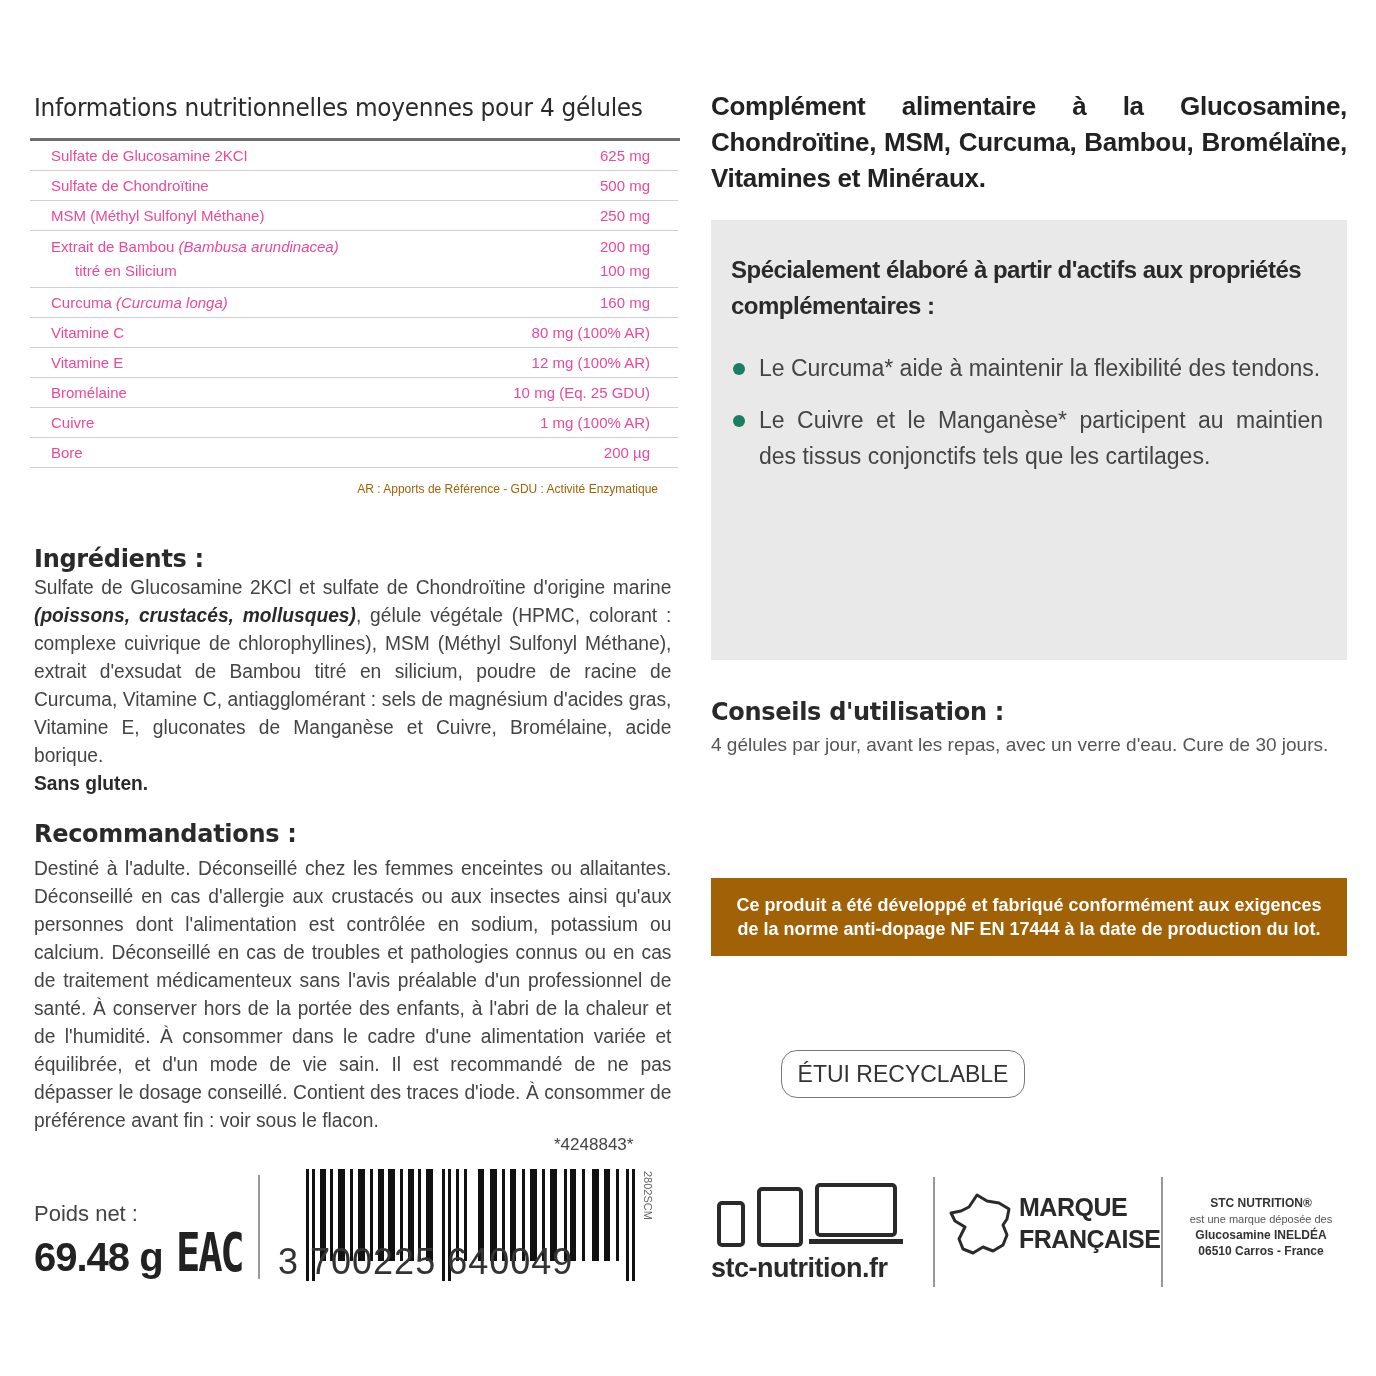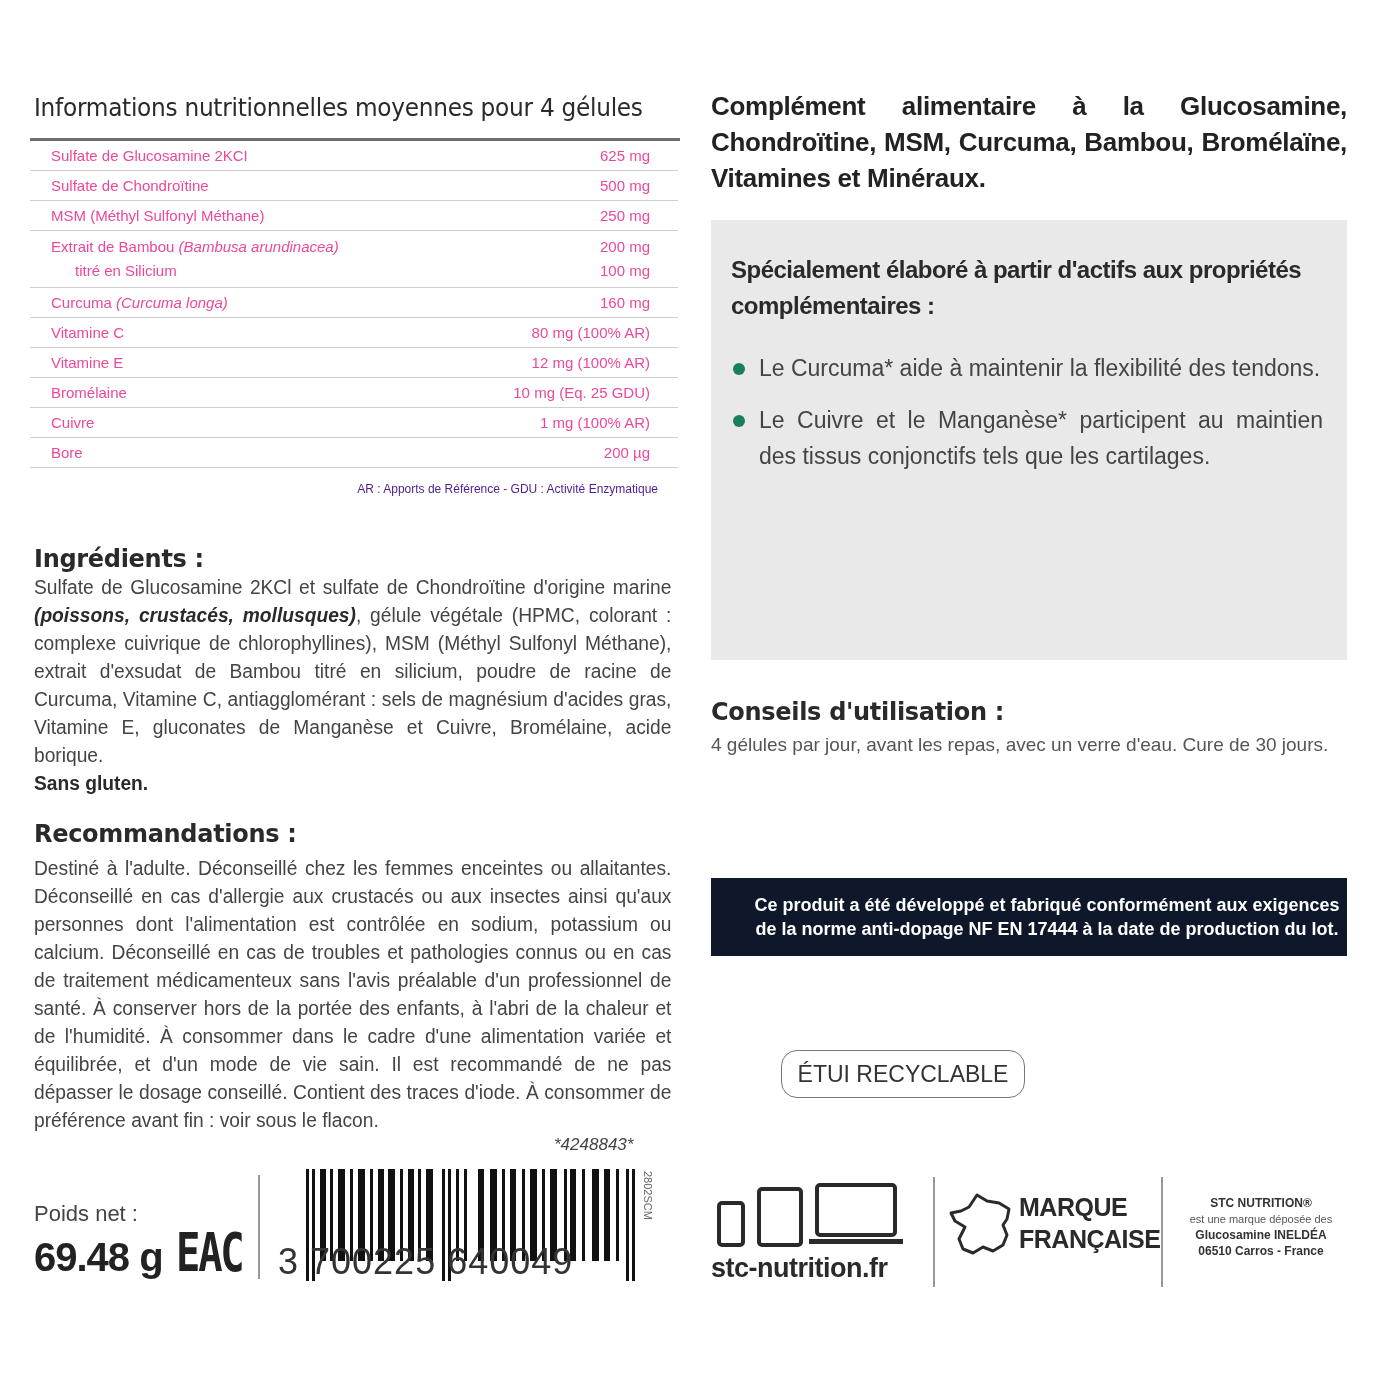--- a/index.html
+++ b/index.html
@@ -9,34 +9,34 @@
 
     .nutri-title { font-size: 25px; color: #2a2a2a; margin: 0 0 0 4px; height: 40px; line-height: 40px; letter-spacing: -0.3px; font-family: "DejaVu Sans", sans-serif; font-weight: 500; transform: scaleX(0.93); transform-origin: left; white-space: nowrap; }
     .nutri-rule { height: 3px; background: #6e6e6e; margin-top: 10px; }
     .nutri-table { width: 648px; border-collapse: collapse; font-size: 15px; color: #ec4899; }
     .nutri-table td { border-bottom: 1.5px solid #cfcfcf; padding: 0; height: 29px; vertical-align: middle; }
     .nutri-table td.name { padding-left: 21px; }
     .nutri-table td.val { text-align: right; padding-right: 28px; white-space: nowrap; }
     .nutri-table .sub { display: block; padding-left: 24px; }
     .nutri-table .two { height: 56px; line-height: 24px; }
     .nutri-table i { font-style: italic; }
-    .footnote { text-align: right; font-size: 12px; color: #4c1d95; margin-top: 14px; padding-right: 22px; }
+    .footnote { text-align: right; font-size: 12px; color: #a16207; margin-top: 14px; padding-right: 22px; }
 
     .sec-title { font-size: 24px; color: #2a2a2a; font-family: "DejaVu Sans", sans-serif; margin: 0; letter-spacing: -0.3px; }
     .para { font-size: 20px; line-height: 28px; color: #444; text-align: justify; margin: 0; font-family: "Liberation Sans", sans-serif; transform: scaleX(0.96); transform-origin: left; width: 664px; }
     .para b { color: #2a2a2a; }
     .ingredients { position: absolute; left: 34px; top: 545px; width: 640px; }
     .recos { position: absolute; left: 34px; top: 820px; width: 640px; }
 
     .bottom-left { position: absolute; left: 34px; top: 1135px; width: 650px; height: 160px; }
     .net-label { position: absolute; left: 0; top: 66px; font-size: 22px; color: #444; }
     .net-value { position: absolute; left: 0; top: 100px; font-size: 40px; font-weight: bold; color: #222; letter-spacing: -1px; }
     .eac { position: absolute; left: 142px; top: 86px; font-size: 54px; font-weight: bold; color: #222; letter-spacing: -3px; transform: scaleX(0.75); transform-origin: left; font-family: "DejaVu Sans Mono", monospace; }
     .vsep { position: absolute; width: 2px; background: #999; }
-    .barcode-code { position: absolute; left: 520px; top: 0; font-size: 17px; color: #444; font-style: italic; }
+    .barcode-code { position: absolute; left: 520px; top: 0; font-size: 17px; color: #444; }
     .barcode { position: absolute; left: 268px; top: 34px; width: 340px; height: 112px; }
     .barcode-digits { position: absolute; left: 244px; top: 106px; font-size: 36px; color: #333; letter-spacing: 1px; }
     .vert-code { position: absolute; left: 620px; top: 36px; font-size: 11px; color: #666; transform: rotate(90deg); transform-origin: left top; white-space: nowrap; }
 
     .headline { font-size: 26px; font-weight: bold; line-height: 36px; color: #222; text-align: justify; margin: 0; font-family: "Liberation Sans", sans-serif; letter-spacing: -0.3px; }
     .grey-box { position: absolute; left: 0; top: 132px; width: 636px; height: 440px; background: #e9e9ea; }
     .grey-box h3 { margin: 32px 24px 0 20px; font-size: 24px; line-height: 36px; color: #2a2a2a; font-family: "Liberation Sans", sans-serif; letter-spacing: -0.5px; }
     .bullets { list-style: none; padding: 0; margin: 26px 24px 0 20px; }
     .bullets li { position: relative; padding-left: 28px; font-size: 23px; line-height: 36px; color: #444; margin-bottom: 16px; text-align: justify; }
     .bullets .dot { position: absolute; left: 2px; top: 13px; width: 12px; height: 12px; border-radius: 50%; }
@@ -174,21 +174,21 @@
       <li><span class="dot" style="background: rgb(26, 127, 98);"></span><span>Le Curcuma* aide à maintenir la flexibilité des tendons.</span></li>
       <li><span class="dot" style="background: rgb(26, 127, 98);"></span><span>Le Cuivre et le Manganèse* participent au maintien des tissus conjonctifs tels que les cartilages.</span></li>
     </ul>
   </div>
 
   <div class="conseils">
     <h2 class="sec-title">Conseils d'utilisation :</h2>
     <div class="txt">4 gélules par jour, avant les repas, avec un verre d'eau. Cure de 30 jours.</div>
   </div>
 
-  <div class="antidop" style="background: #0f172a; justify-content: flex-end;">
+  <div class="antidop" style="background: #a16207;">
       <span style="display:block;width:600px;">Ce produit a été développé et fabriqué conformément aux exigences de la norme anti-dopage NF EN 17444 à la date de production du lot.</span>
     </div>
 
   <div class="pill" style="left:70px; width:242px;">
       <span>ÉTUI RECYCLABLE</span>
     </div>
 
   <div class="logos">
     <svg style="position:absolute;left:4px;top:10px" width="190" height="66" viewBox="0 0 190 66">
       <g fill="none" stroke="#2a2a2a" stroke-width="4">

